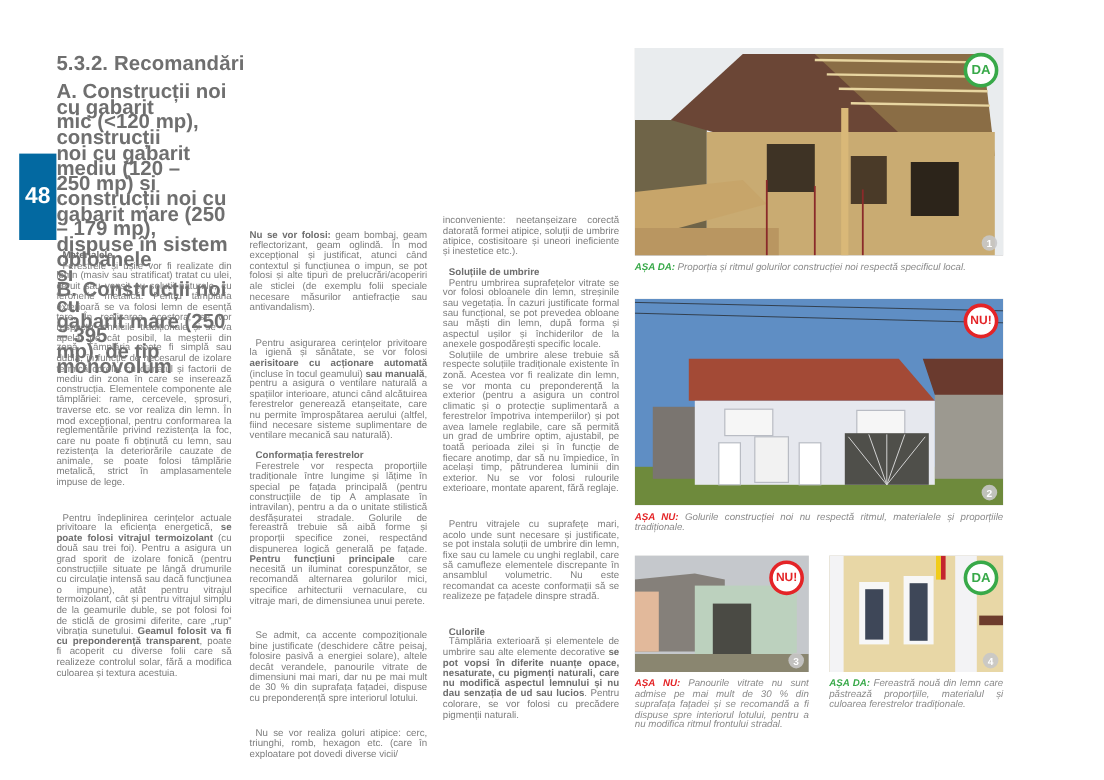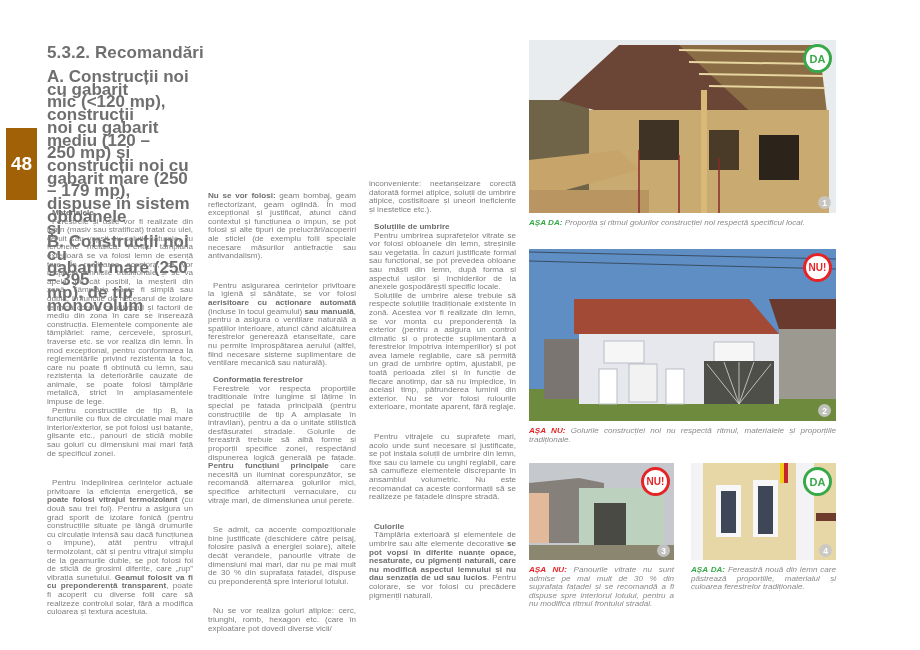--- a/index.html
+++ b/index.html
@@ -1,21 +1,21 @@
 <!DOCTYPE html>
 <html><head>
   <meta charset="utf-8">
   <style>
     * { margin: 0; padding: 0; box-sizing: border-box; }
     html, body { width: 920px; height: 650px; background: #ffffff; overflow: hidden; }
     body { position: relative; font-family: "Liberation Sans", sans-serif; color: #7a7a7a; }
 
     .page-tab {
-      position: absolute; left: 6px; top: 128px; width: 31px; height: 72px;
-      background: #a16207; color: #ffffff;
+      position: absolute; left: 16px; top: 128px; width: 31px; height: 72px;
+      background: #0369a1; color: #ffffff;
       font-family: "Liberation Sans", sans-serif; font-weight: bold;
       font-size: 19px; display: flex; align-items: center; justify-content: center;
     }
 
     .section-title {
       position: absolute; left: 47px; top: 43px;
       font-size: 17px; font-weight: bold; color: #6f6f6f; letter-spacing: 0.1px;
     }
     .subtitle {
       position: absolute; left: 47px; top: 71px; width: 150px;
@@ -78,21 +78,20 @@
   <div>dispuse în sistem obloanele</div>
   <div>și</div>
   <div>B. Construcții noi cu</div>
   <div>gabarit mare (250 – 395</div>
   <div>mp), de tip monovolum</div>
 </div>
 
 <div class="col col1">
   <div class="head">Materialele</div>
   <p>Ferestrele și ușile vor fi realizate din lemn (masiv sau stratificat) tratat cu ulei, ceruit sau vopsit cu soluții naturale, cu feronerie metalică. Pentru tâmplăria exterioară se va folosi lemn de esență tare. În realizarea acestora, se vor respecta tehnicile tradiționale și se va apela, pe cât posibil, la meșterii din zonă. Tâmplăria poate fi simplă sau dublă, în funcție de necesarul de izolare termică corelat cu climatul și factorii de mediu din zona în care se inserează construcția. Elementele componente ale tâmplăriei: rame, cercevele, șprosuri, traverse etc. se vor realiza din lemn. În mod excepțional, pentru conformarea la reglementările privind rezistența la foc, care nu poate fi obținută cu lemn, sau rezistența la deteriorările cauzate de animale, se poate folosi tâmplărie metalică, strict în amplasamentele impuse de lege.</p>
-  <p>Pentru construcțiile de tip B, la funcțiunile cu flux de circulație mai mare interior/exterior, se pot folosi uși batante, glisante etc., panouri de sticlă mobile sau goluri cu dimensiuni mai mari față de specificul zonei.</p>
   <p class="gap"><span>Pentru îndeplinirea cerințelor actuale privitoare la eficiența energetică, </span><b>se poate folosi vitrajul termoizolant</b><span> (cu două sau trei foi). Pentru a asigura un grad sporit de izolare fonică (pentru construcțiile situate pe lângă drumurile cu circulație intensă sau dacă funcțiunea o impune), atât pentru vitrajul termoizolant, cât și pentru vitrajul simplu de la geamurile duble, se pot folosi foi de sticlă de grosimi diferite, care „rup” vibrația sunetului. </span><b>Geamul folosit va fi cu preponderență transparent</b><span>, poate fi acoperit cu diverse folii care să realizeze controlul solar, fără a modifica culoarea și textura acestuia.</span></p>
 </div>
 
 <div class="col col2">
   <p style="text-indent:0"><b>Nu se vor folosi:</b><span> geam bombaj, geam reflectorizant, geam oglindă. În mod excepțional și justificat, atunci când contextul și funcțiunea o impun, se pot folosi și alte tipuri de prelucrări/acoperiri ale sticlei (de exemplu folii speciale necesare măsurilor antiefracție sau antivandalism).</span></p>
   <p class="gap"><span>Pentru asigurarea cerințelor privitoare la igienă și sănătate, se vor folosi </span><b>aerisitoare cu acționare automată</b><span> (incluse în tocul geamului) </span><b>sau manuală</b><span>, pentru a asigura o ventilare naturală a spațiilor interioare, atunci când alcătuirea ferestrelor generează etanșeitate, care nu permite împrospătarea aerului (altfel, fiind necesare sisteme suplimentare de ventilare mecanică sau naturală).</span></p>
   <div class="head gap" style="margin-top:8.6px">Conformația ferestrelor</div>
   <p><span>Ferestrele vor respecta proporțiile tradiționale între lungime și lățime în special pe fațada principală (pentru construcțiile de tip A amplasate în intravilan), pentru a da o unitate stilistică desfășuratei stradale. Golurile de fereastră trebuie să aibă forme și proporții specifice zonei, respectând dispunerea logică generală pe fațade. </span><b>Pentru funcțiuni principale</b><span> care necesită un iluminat corespunzător, se recomandă alternarea golurilor mici, specifice arhitecturii vernaculare, cu vitraje mari, de dimensiunea unui perete.</span></p>
   <p class="gap">Se admit, ca accente compoziționale bine justificate (deschidere către peisaj, folosire pasivă a energiei solare), altele decât verandele, panourile vitrate de dimensiuni mai mari, dar nu pe mai mult de 30 % din suprafața fațadei, dispuse cu preponderență spre interiorul lotului.</p>
   <p class="gap">Nu se vor realiza goluri atipice: cerc, triunghi, romb, hexagon etc. (care în exploatare pot dovedi diverse vicii/</p>

